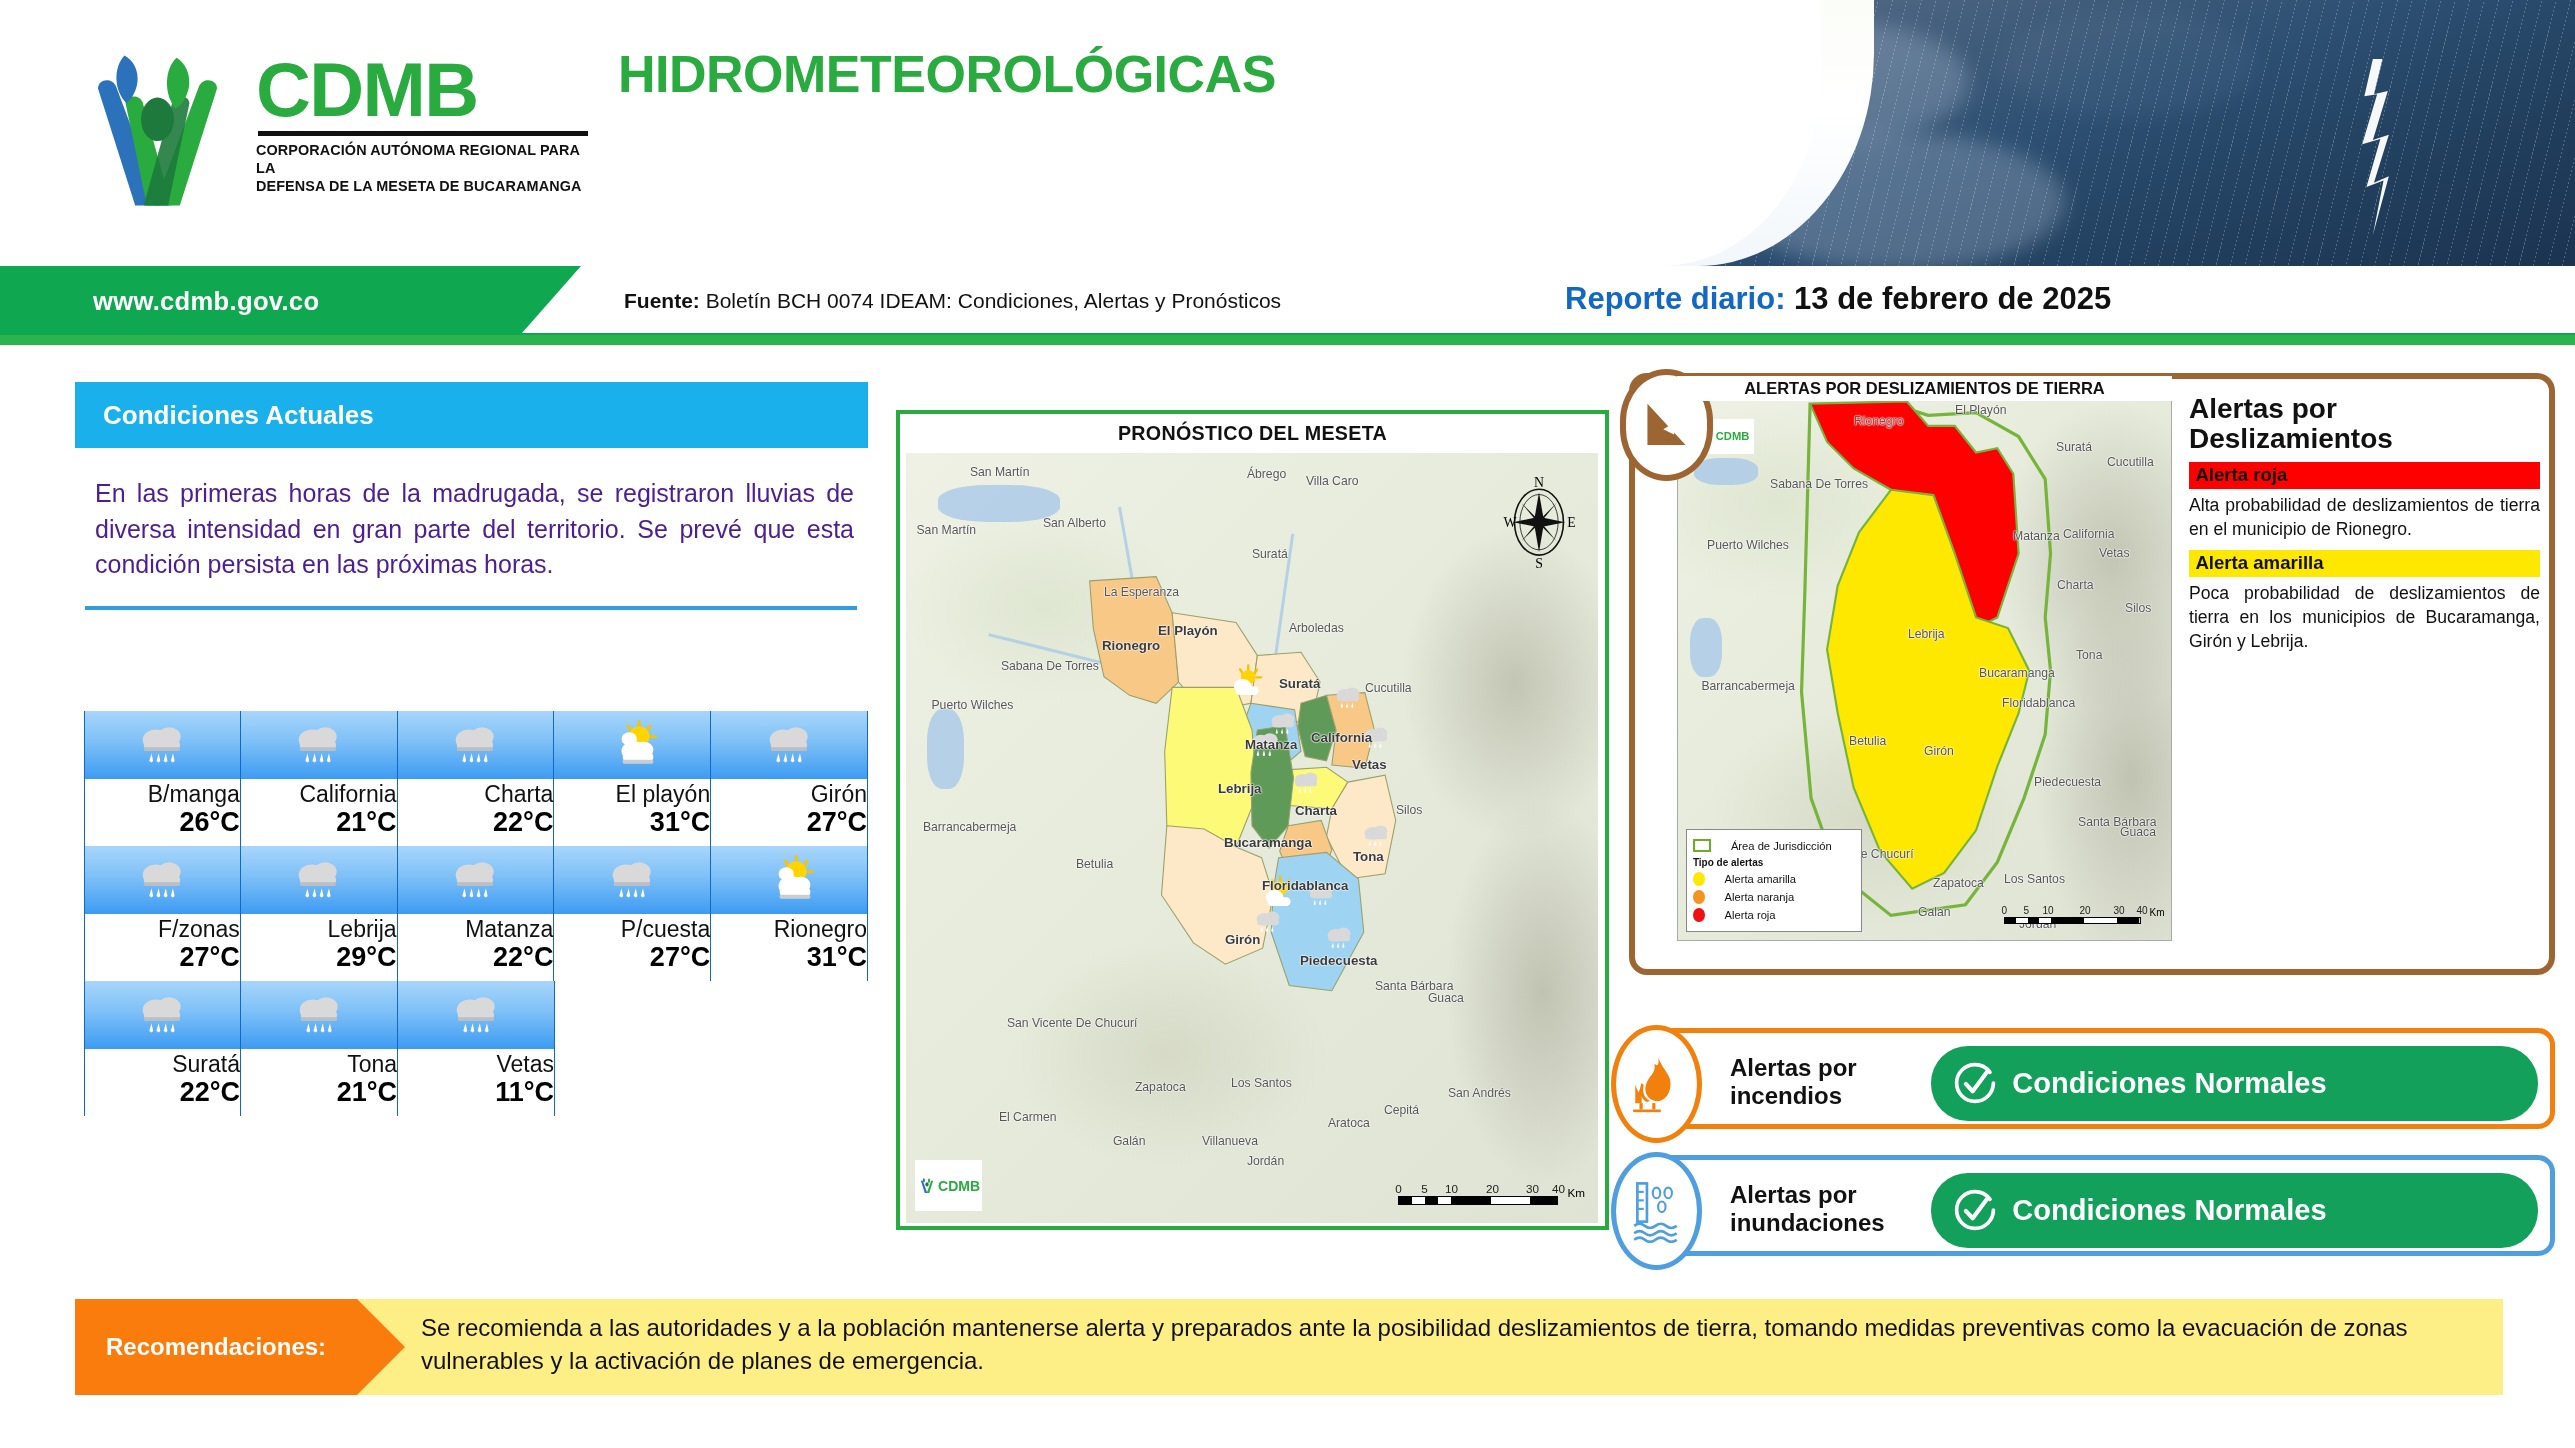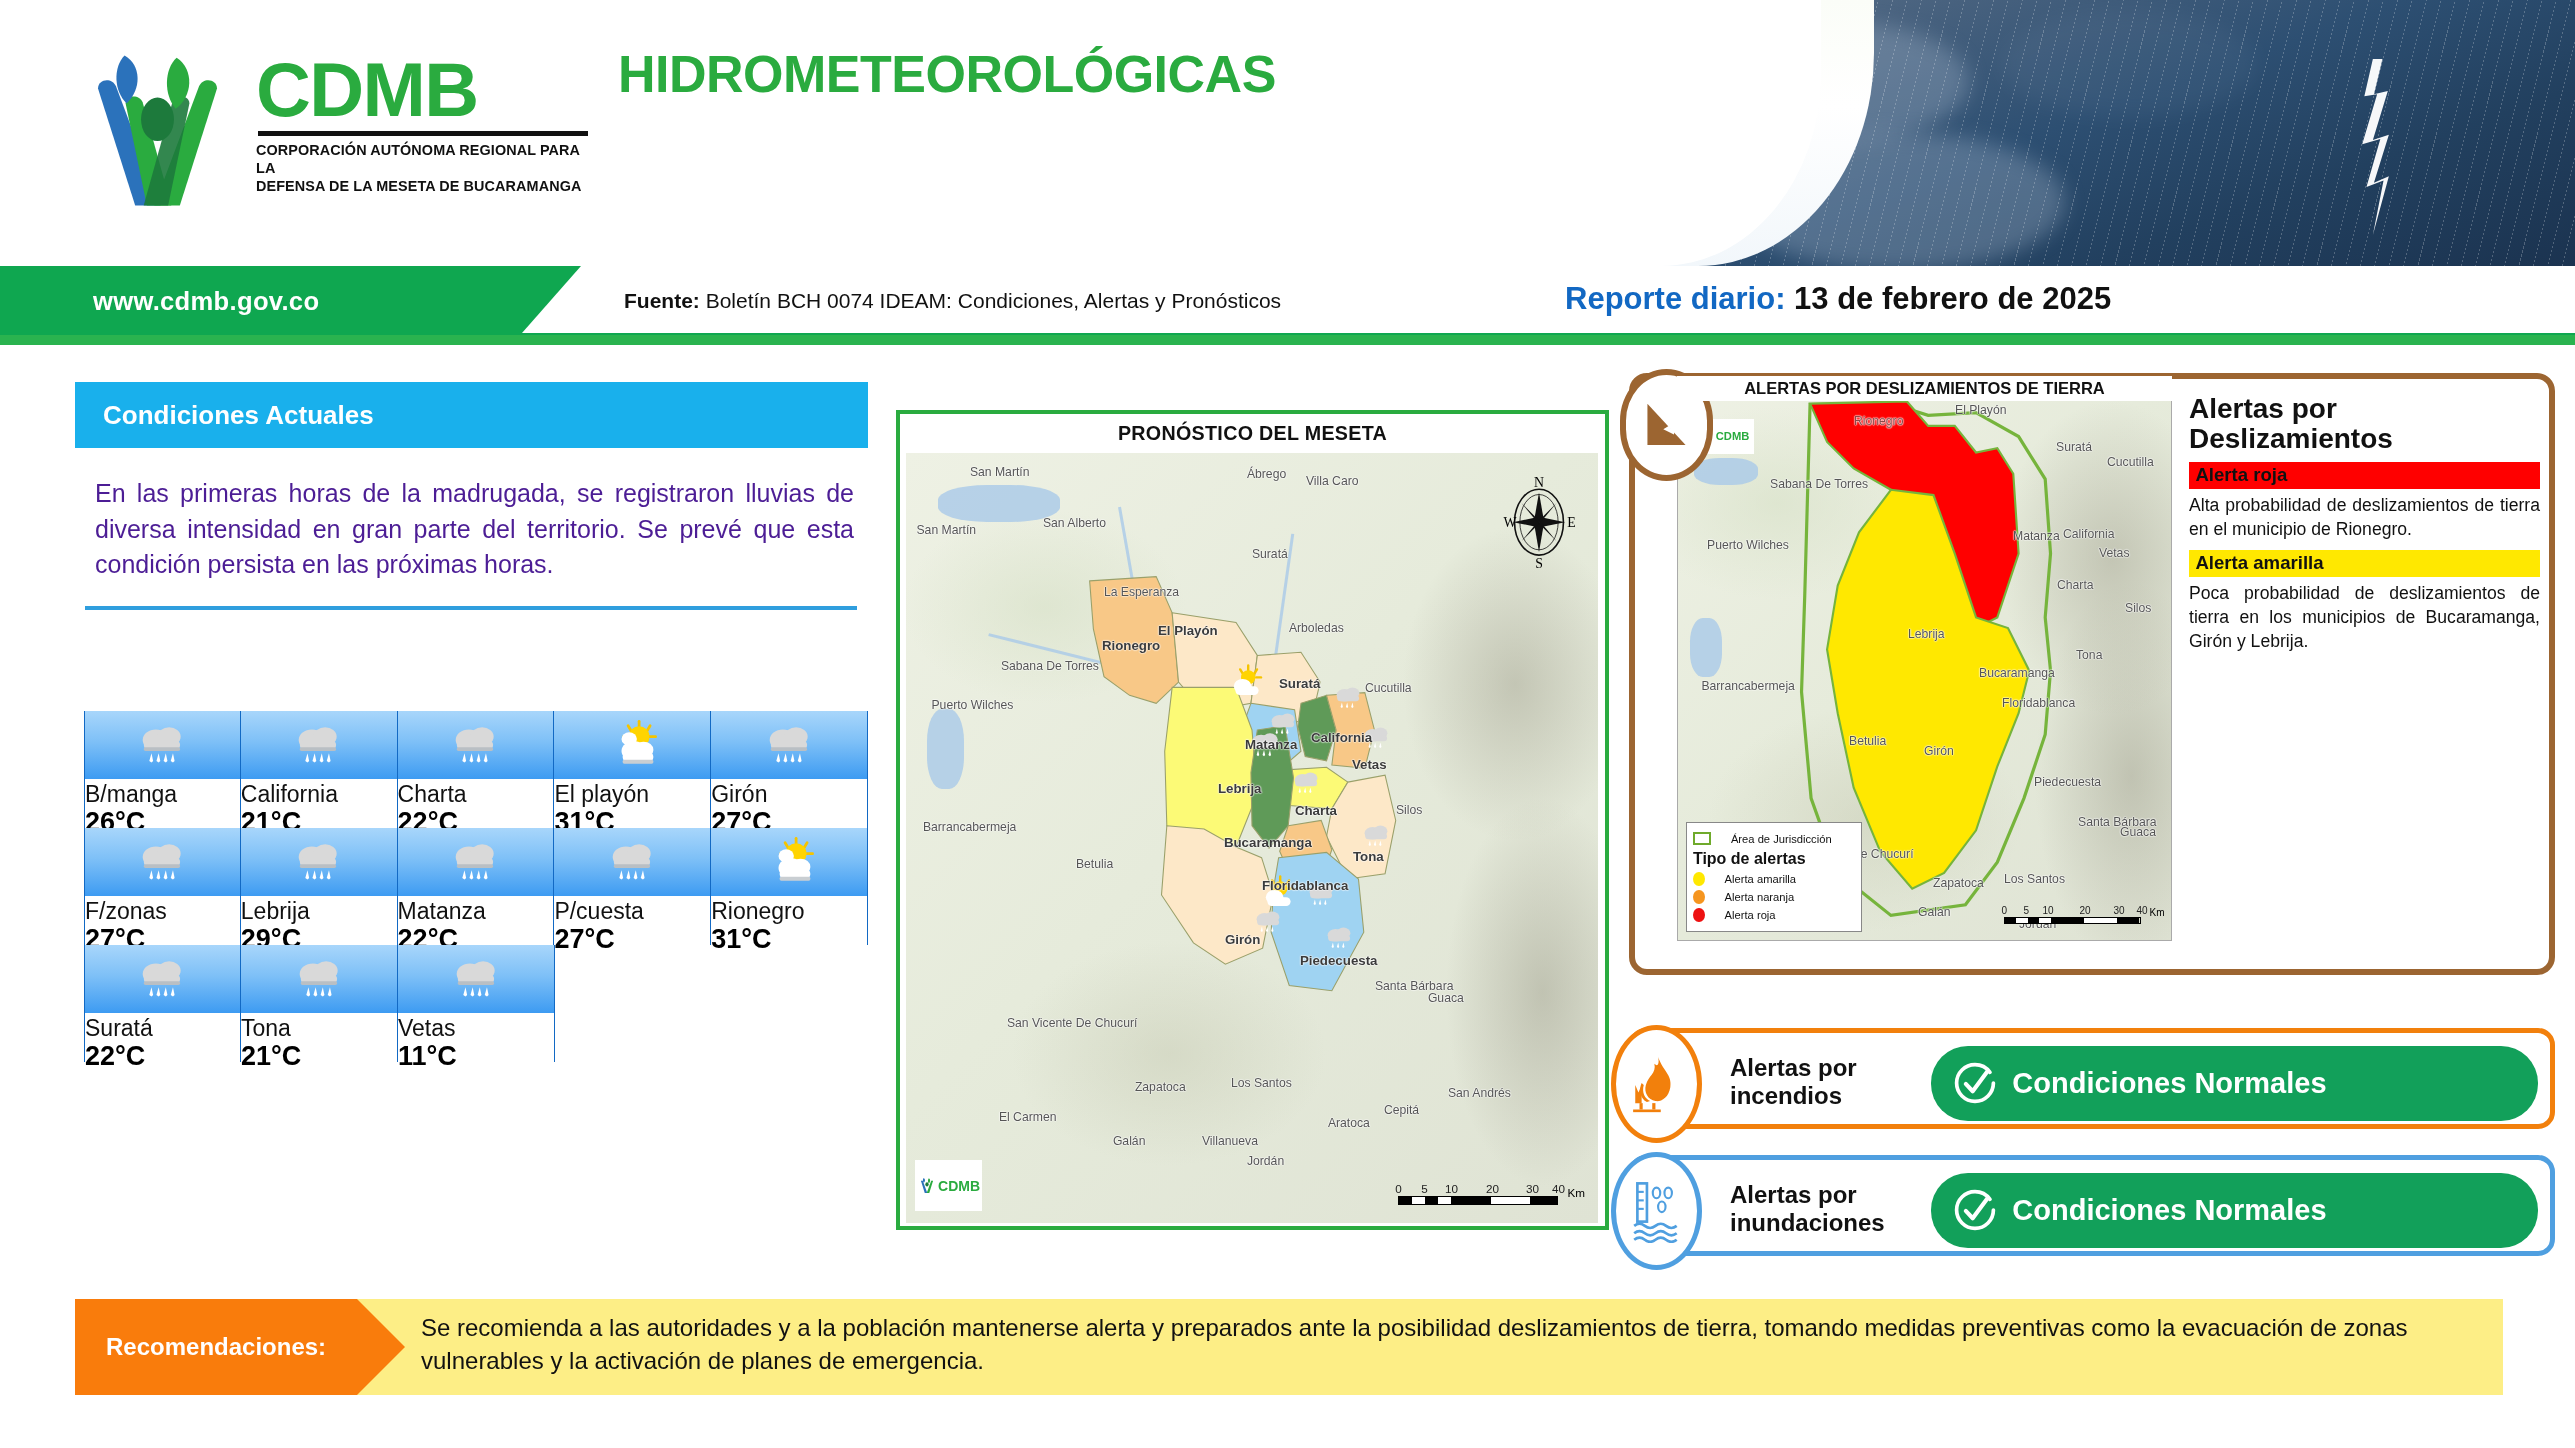--- a/index.html
+++ b/index.html
@@ -74,23 +74,23 @@
   .wrow{ display:flex; }
   .wcell{ width:157px; position:relative; }
   .wcell .sky{
     height:68px;
     background:linear-gradient(180deg,#a8d6fb 0%,#7ec0f7 45%,#3d9bf2 100%);
     border-right:1.6px solid #1269c4; border-left:1.6px solid #1269c4;
     display:flex; align-items:center; justify-content:center;
   }
   .wrow .wcell:not(:first-child) .sky{ border-left:none; }
   .wcell .lbl{
-    background:#fff; height:49px; padding-top:2.7px;
+    background:#fff; height:67px; padding-top:2.7px;
     border-right:1.6px solid #1269c4; border-left:1.6px solid #1269c4;
-    text-align:left;
+    text-align:right;
   }
   .wrow .wcell:not(:first-child) .lbl{ border-left:none; }
   .wcell .city{ font-size:23px; color:#111; line-height:1.08; }
   .wcell .temp{ font-size:27px; font-weight:bold; color:#000; line-height:1.12; }
   .icon-sv{ width:55px; height:55px; display:block; }
 
   
   .map-card{
     position:absolute; left:896px; top:410px; width:713px; height:820px;
     border:4.8px solid #2aab3f; background:#fff;
@@ -137,21 +137,21 @@
   }
   .slide-map-title{ position:absolute; left:42px; top:-3.2px; width:495px; text-align:center;
     font-size:16.5px; font-weight:bold; color:#111; z-index:5; background:#fff; padding:3.2px 0;}
   .slide-legend{
     position:absolute; left:7.5px; bottom:8.5px; width:176px; background:#fff; border:0.5px solid #888;
     padding:5.3px 6.4px; font-size:11.2px; color:#111; z-index:6;
   }
   .lg-row{ display:flex; align-items:center; gap:20px; margin:3.7px 0;}
   .lg-sq{ width:18px; height:12.8px; border:2.1px solid #6faa2b; background:#fff;}
   .lg-dot{ width:11.7px; height:14px; border-radius:50%; }
-  .lg-title{ font-weight:bold; font-size:16px; margin:5.3px 0 2.1px;}
+  .lg-title{ font-weight:bold; font-size:10px; margin:5.3px 0 2.1px;}
   .slide-text{ position:absolute; left:554px; top:15px; width:351px; }
   .slide-h{ font-size:28px; font-weight:bold; color:#111; line-height:1.08; }
   .alert-chip{ height:27px; display:flex; align-items:center; padding-left:6.4px;
     font-size:18.6px; font-weight:bold; color:#111; margin-top:7.5px; }
   .alert-body{ font-size:17.6px; line-height:1.36; color:#111; text-align:justify; margin-top:5.3px;}
 
   .pill{
     position:absolute; left:1629px; width:926px; height:101px;
     border:5.9px solid #f2800c; border-radius:17px; background:#fff;
   }

